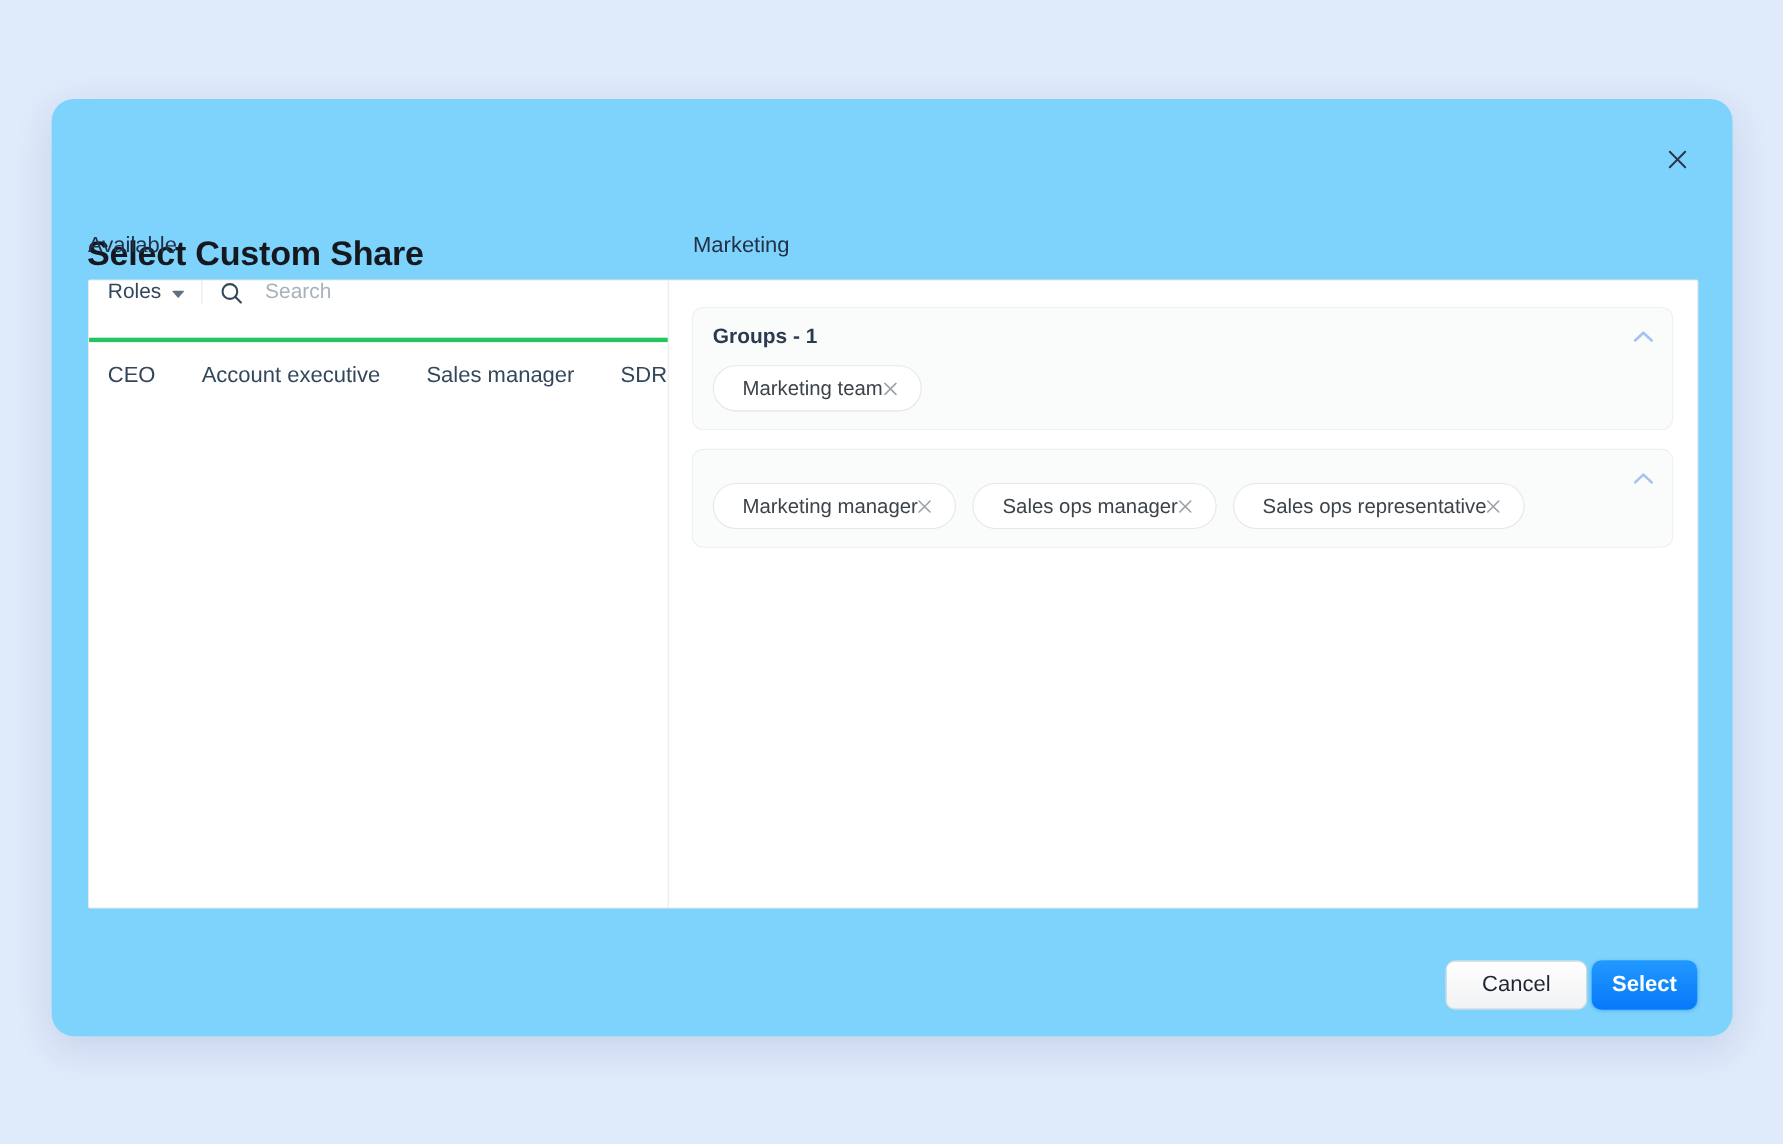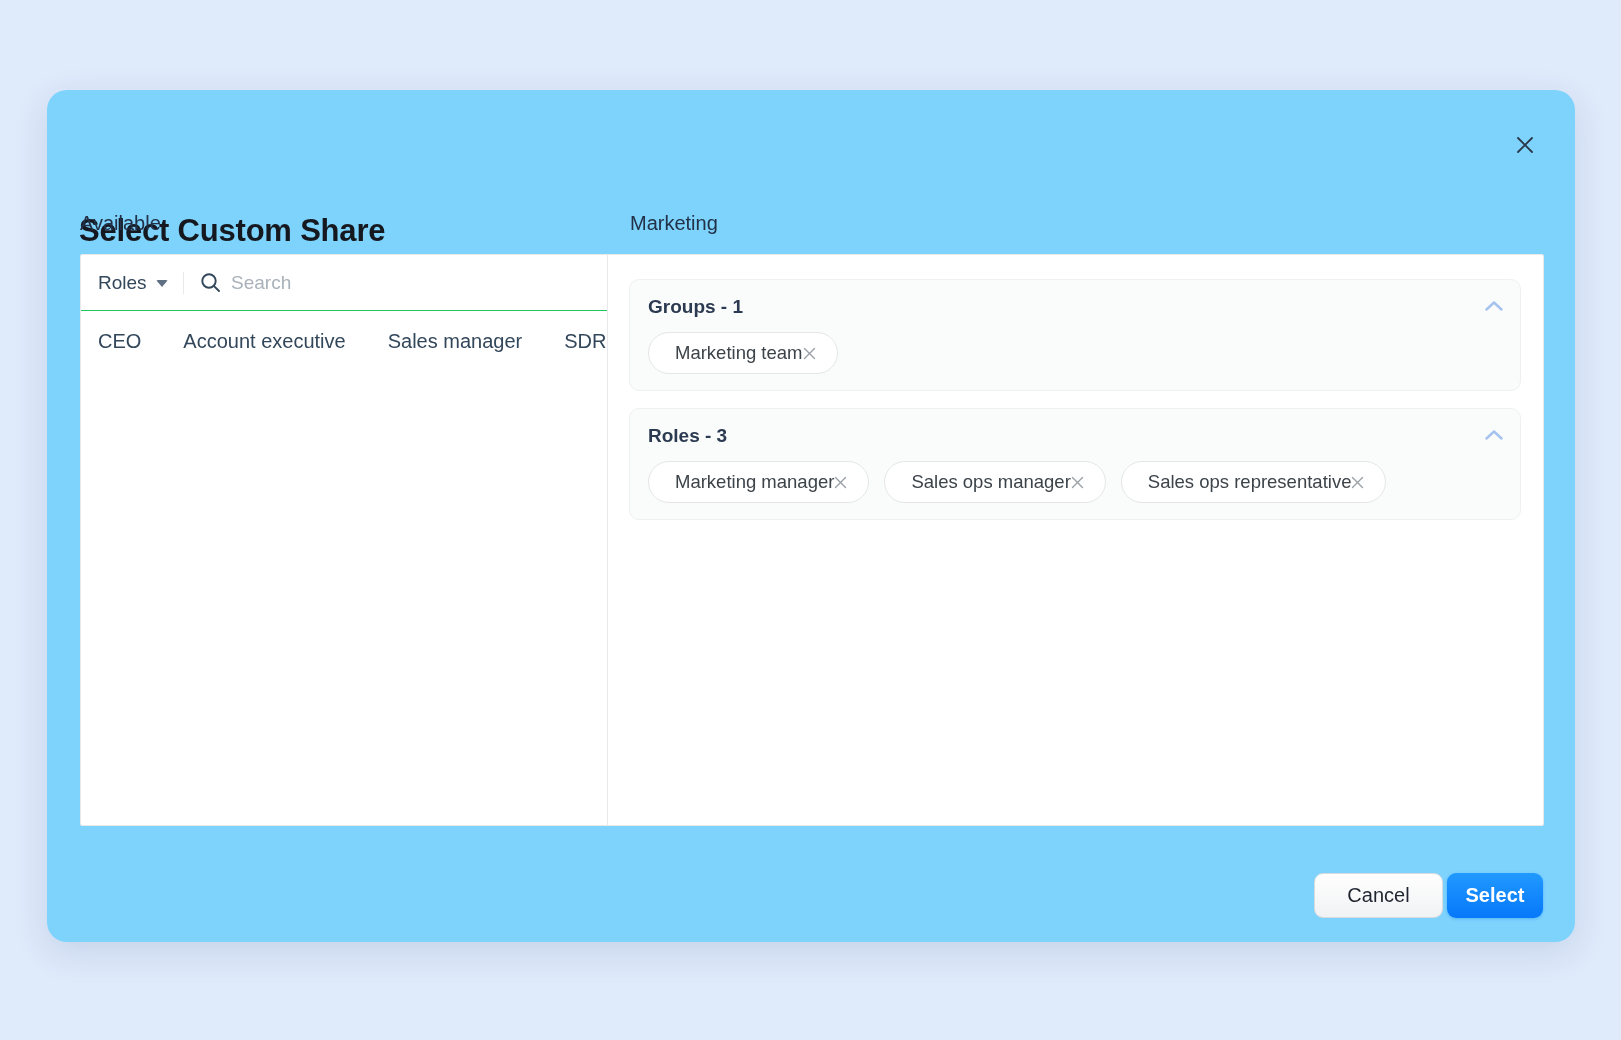--- a/index.html
+++ b/index.html
@@ -42,35 +42,35 @@
     border:1px solid #e7e9ec; border-radius:2px; background:#ffffff;
     display:flex;
   }
 
   
   .col-available {
     width:527px; border-right:1px solid #e7e9ec;
     display:flex; flex-direction:column;
   }
   .listbox-header {
-    height:56px; min-height:56px; border-bottom:1px solid #22c55e;
-    display:flex; align-items:center;
+    height:56px; min-height:56px; border-bottom:4px solid #22c55e;
+    display:flex; align-items:flex-start;
   }
   .filter-dropdown {
     width:103px; display:flex; align-items:center; gap:9px;
     padding-left:17px; border-right:1px solid #e7e9ec; cursor:pointer;
     font-size:19px; color:#33475b; white-space:nowrap;
   }
   .caret-down {
     width:0; height:0; margin-top:2px;
     border-left:6px solid transparent; border-right:6px solid transparent;
     border-top:7px solid #5f7083; border-radius:2px;
   }
   .search-wrap {
-    flex:1; display:flex; align-items:center; gap:10px; padding-left:16px;
+    flex:1; display:flex; align-items:center; gap:20px; padding-left:16px;
   }
   .search-wrap input {
     flex:1; border:none; outline:none; font-size:19px; color:#33475b;
     font-family:"Liberation Sans", sans-serif; background:transparent;
     padding-right:10px;
   }
   .search-wrap input::placeholder { color:#a9b1ba; }
 
   .role-list { display:flex; flex-direction:row; }
   .list-item {
@@ -204,21 +204,20 @@
               <button class="chip-remove">
                 <svg width="13" height="13" viewBox="0 0 13 13">
                     <path d="M1.5 1.5 L11.5 11.5 M11.5 1.5 L1.5 11.5" stroke="#9aa0a6" stroke-width="1.4" stroke-linecap="round" fill="none"></path>
                   </svg>
               </button>
             </span>
           </div>
         </div>
 
         <div class="card">
-          <div class="card-title">Roles - 3</div>
           <button class="collapse-btn">
             <span style="display:flex;">
               <svg width="18" height="10" viewBox="0 0 18 10">
                   <path d="M1.5 8.5 L9 1.5 L16.5 8.5" stroke="#a5c3ee" stroke-width="2.4" fill="none" stroke-linecap="round" stroke-linejoin="round"></path>
                 </svg>
             </span>
           </button>
           <div class="chips">
             <span class="chip">
               <span>Marketing manager</span>

